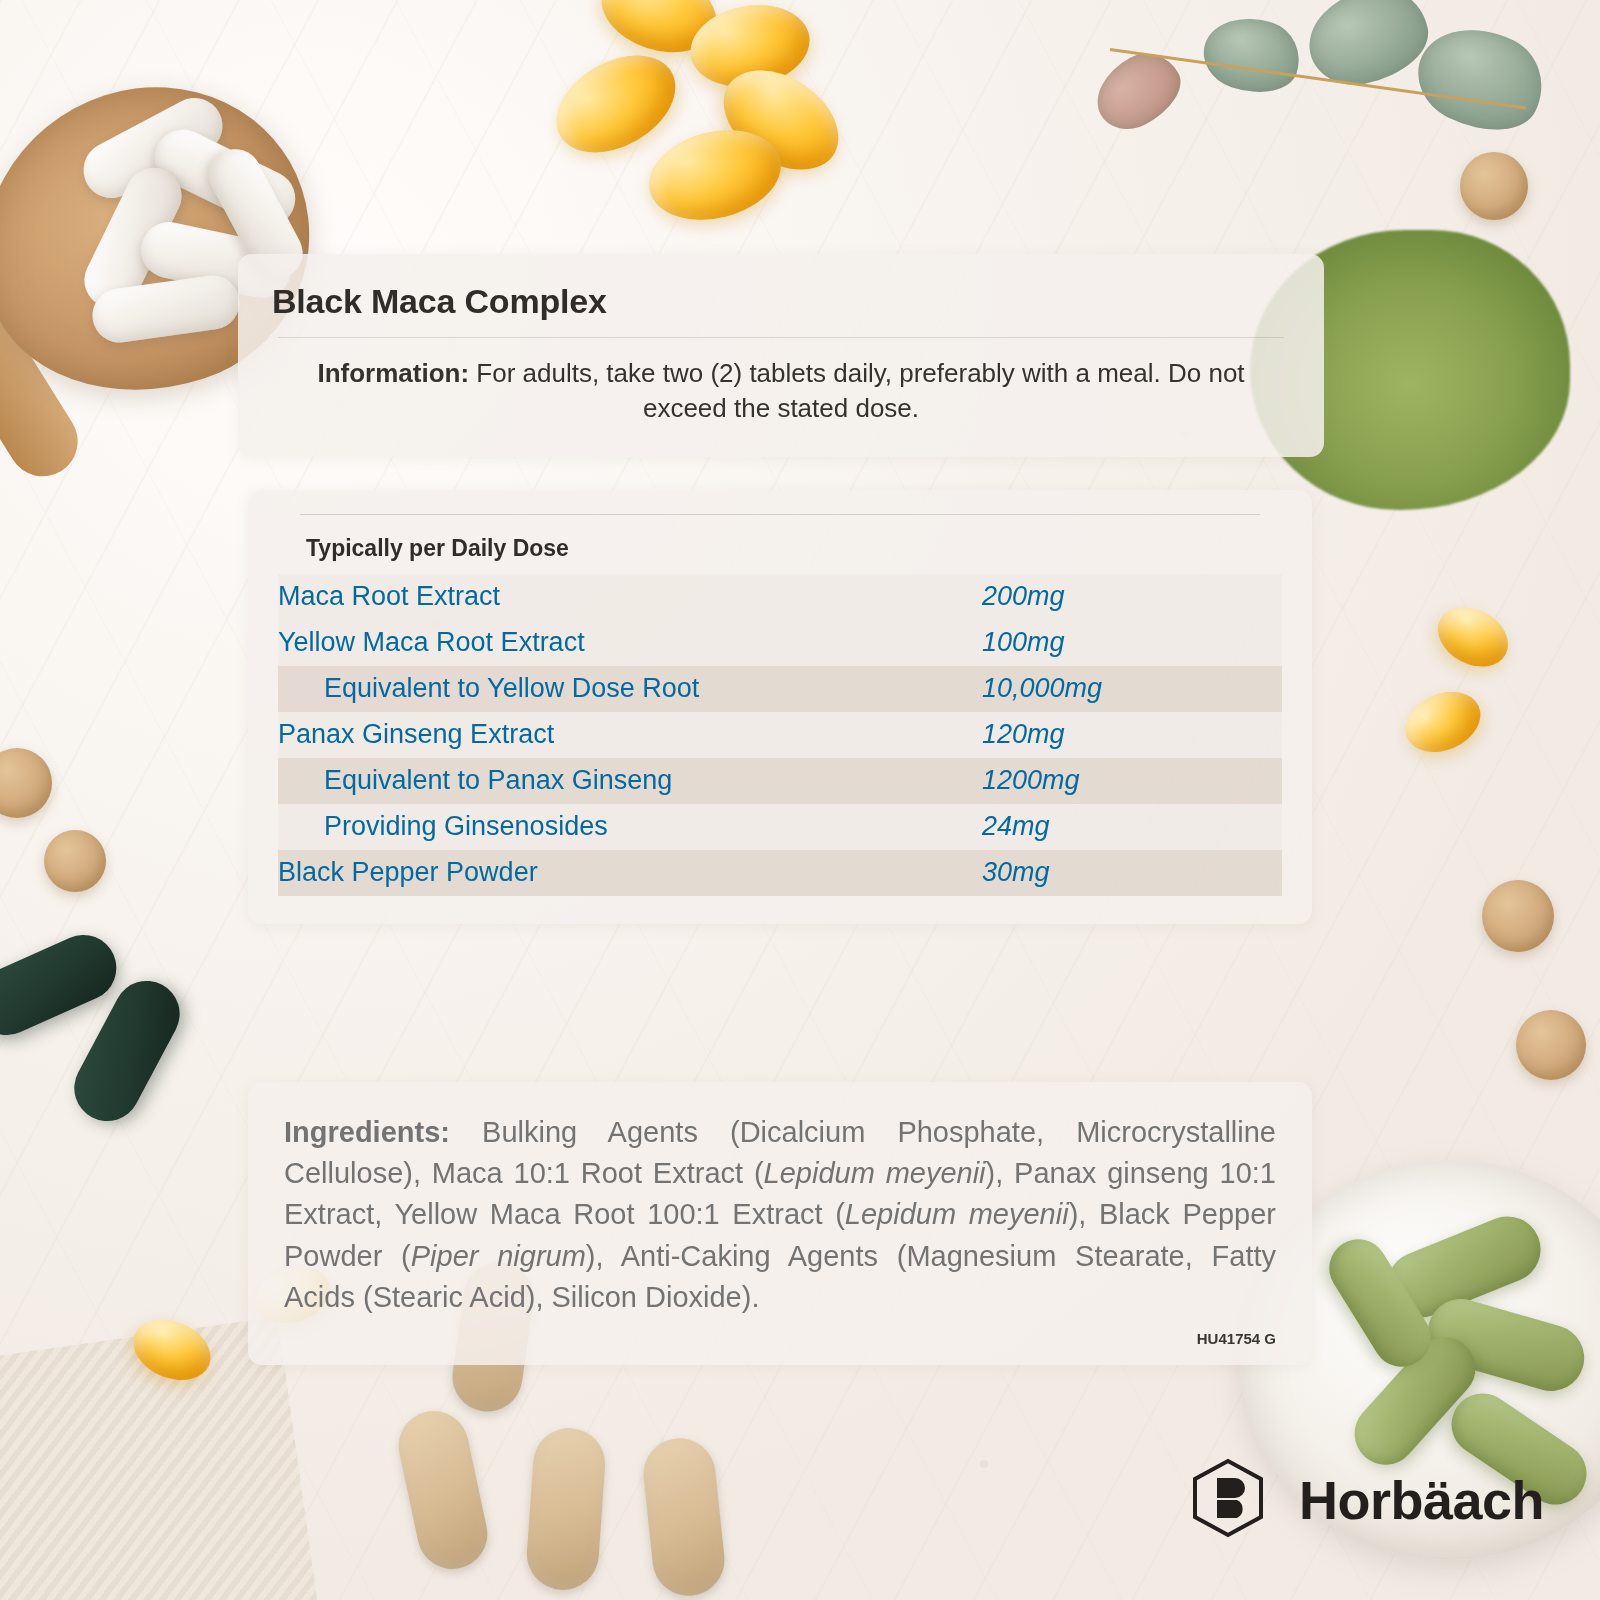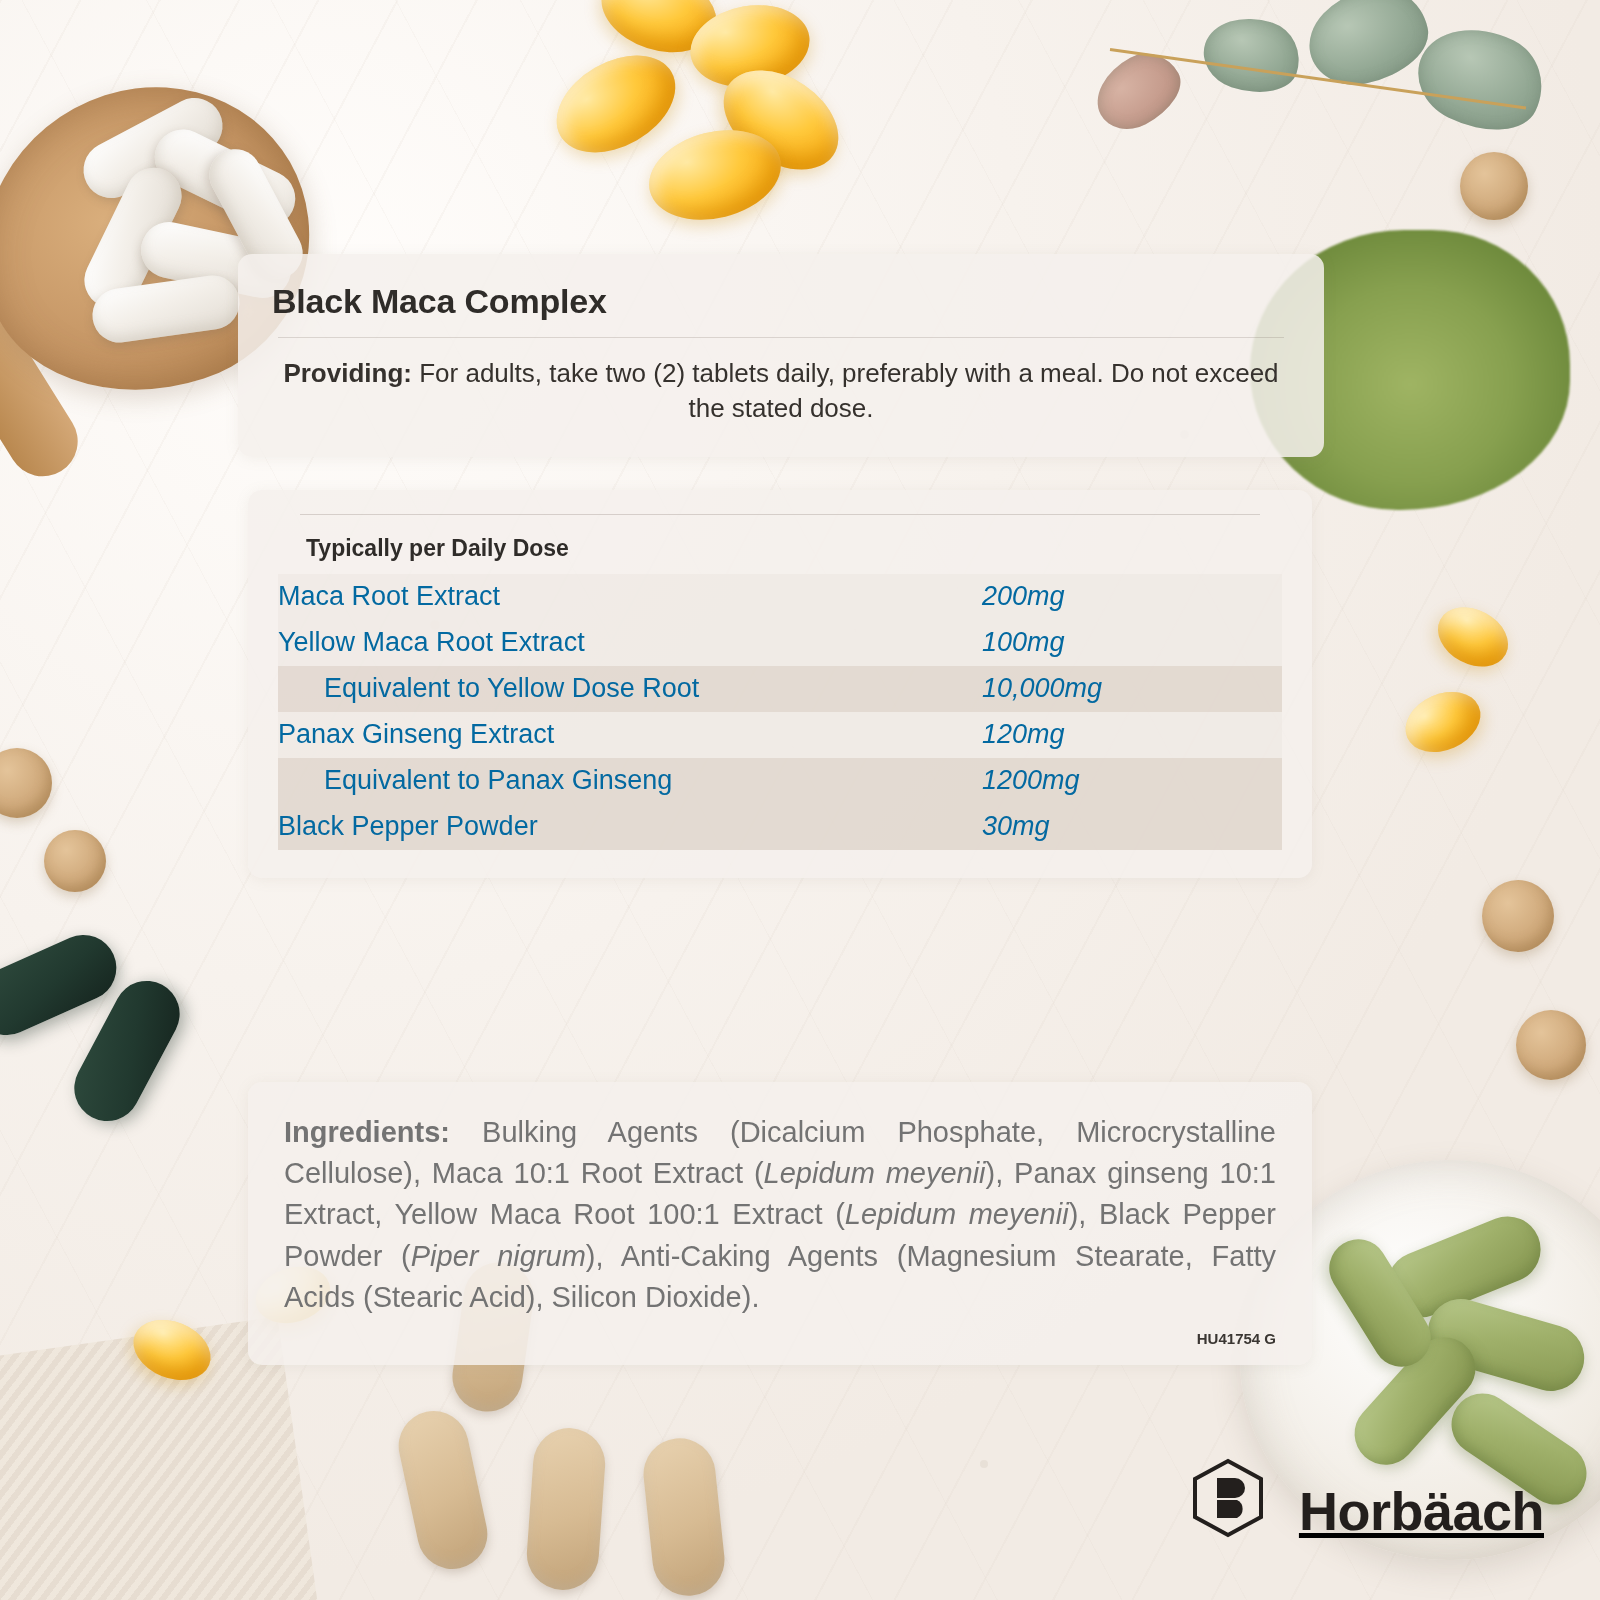--- a/index.html
+++ b/index.html
@@ -217,23 +217,22 @@
     color: #3a3632;
     margin-top: 12px;
   }
 
   
   #brand {
     position: absolute;
     right: 56px;
     bottom: 58px;
     display: flex;
-    align-items: flex-end;
+    align-items: center;
     gap: 34px;
-    text-decoration: underline;
   }
   .brand-name {
     font-size: 54px;
     font-weight: bold;
     color: #231f1d;
     letter-spacing: -0.5px;
   }
 </style>
 </head>
 <body>
@@ -289,21 +288,21 @@
 <div class="prop green-caps" style="right:150px; bottom:268px; width:140px; height:58px; transform:rotate(58deg);"></div>
 
 <div class="speck" style="left:430px; top:620px; width:10px; height:10px;"></div>
 <div class="speck" style="left:980px; top:1460px; width:8px; height:8px;"></div>
 <div class="speck" style="left:1180px; top:430px; width:9px; height:9px;"></div>
 
 <div class="panel" id="directions-panel">
   <div class="product-title">Black Maca Complex</div>
   <div class="rule"></div>
   <div class="directions-text">
-    <b>Providing:</b><span> For adults, take two (2) tablets daily, preferably with a meal. Do not exceed the stated dose.</span>
+    <b>Information:</b><span> For adults, take two (2) tablets daily, preferably with a meal. Do not exceed the stated dose.</span>
   </div>
 </div>
 
 <div class="panel" id="nutrition-panel">
   <div class="nutrition-rule"></div>
   <div class="per-dose">Typically per Daily Dose</div>
   <table class="nutrition">
     <tbody id="nutrition-rows">
         <tr class="plain">
           <td class="nut-name">Maca Root Extract</td>
@@ -317,20 +316,24 @@
           <td class="nut-name indent">Equivalent to Yellow Dose Root</td>
           <td class="nut-val">10,000mg</td>
         </tr>
         <tr class="plain">
           <td class="nut-name">Panax Ginseng Extract</td>
           <td class="nut-val">120mg</td>
         </tr>
         <tr class="shade">
           <td class="nut-name indent">Equivalent to Panax Ginseng</td>
           <td class="nut-val">1200mg</td>
+        </tr>
+        <tr class="plain">
+          <td class="nut-name indent">Providing Ginsenosides</td>
+          <td class="nut-val">24mg</td>
         </tr>
         <tr class="shade">
           <td class="nut-name">Black Pepper Powder</td>
           <td class="nut-val">30mg</td>
         </tr>
       </tbody>
   </table>
 </div>
 
 <div class="panel" id="ingredients-panel">

